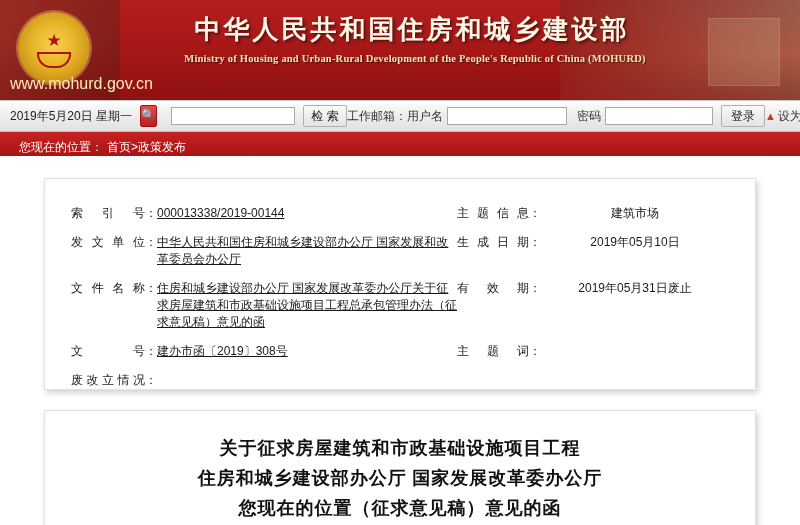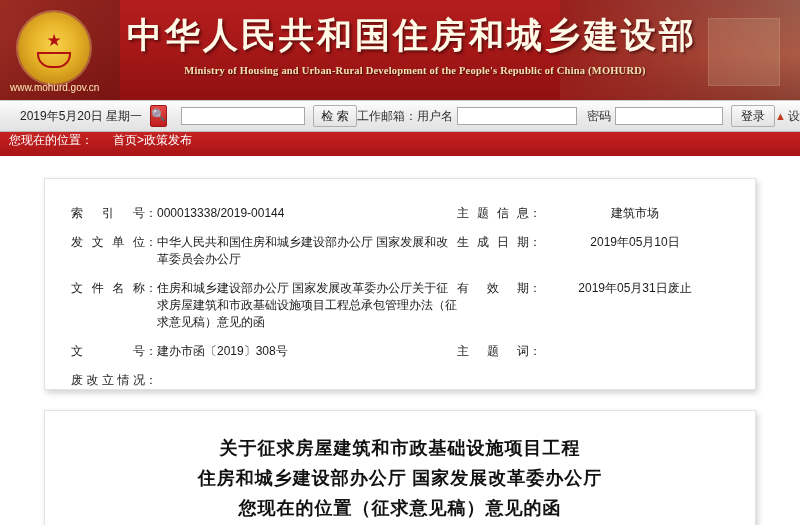--- a/index.html
+++ b/index.html
@@ -76,55 +76,55 @@
     border: 2px solid #b01212;
     border-radius: 0 0 14px 14px;
   }
   .banner-titles {
     position: absolute;
     left: 0; right: 0; top: 12px;
     text-align: center;
   }
   .banner-title-cn {
     font-family: "Liberation Serif", serif;
-    font-size: 35px;
+    font-size: 26px;
     font-weight: bold;
     letter-spacing: 3px;
     color: #fff9e8;
     text-shadow: 1px 1px 0 #6d0d0d, 2px 2px 3px rgba(0,0,0,0.45);
     margin: 0;
     padding-left: 24px;
   }
   .banner-title-en {
     margin-top: 6px;
     font-family: "Liberation Serif", serif;
     font-size: 10.5px;
     font-weight: bold;
     letter-spacing: 0.2px;
     color: #f7e3b2;
     text-shadow: 1px 1px 1px rgba(0,0,0,0.5);
     padding-left: 30px;
   }
   .banner-url {
     position: absolute;
     left: 10px; bottom: 7px;
-    font-size: 10px;
+    font-size: 16px;
     color: #ffe9b8;
     font-family: "Liberation Sans", sans-serif;
   }
 
   
   .toolbar {
     height: 32px;
     background: linear-gradient(to bottom, #fdfdfd 0%, #ededed 50%, #e2e2e2 100%);
     border-top: 1px solid #c9c9c9;
     border-bottom: 1px solid #bdbdbd;
     display: flex;
     align-items: center;
-    padding: 0 20px;
+    padding: 0 10px;
     font-size: 12px;
     color: #333;
     box-sizing: border-box;
   }
   .tb-date {
     color: #222;
     font-size: 12px;
     white-space: nowrap;
   }
   .search-btn-icon {
@@ -182,24 +182,23 @@
     text-decoration: none;
     white-space: nowrap;
   }
   .home-icon { color: #c23b22; font-size: 11px; margin-right: 2px; }
 
   
   .locbar {
     height: 24px;
     background: linear-gradient(to bottom, #c62222 0%, #a81414 100%);
     display: flex;
-    align-items: flex-start;
-    padding-left: 7px;
+    align-items: flex-end;
+    padding-left: 17px;
     box-sizing: border-box;
-    gap: 16px;
   }
   .loc-label {
     color: #ffffff;
     font-size: 12px;
     padding: 0 4px 0 2px;
     font-weight: normal;
   }
   .loc-path {
     color: #ffffff;
     font-size: 12px;
@@ -229,21 +228,21 @@
   .meta-table td { vertical-align: top; padding: 4px 0 8px 0; line-height: 17px; }
   .lab {
     width: 74px;
     text-align: justify;
     text-align-last: justify;
     color: #1a1a1a;
     white-space: nowrap;
     padding-right: 4px;
   }
   .colon { width: 8px; }
-  .val-left { width: 300px; padding-right: 16px; }
+  .val-left { width: 300px; padding-right: 16px; text-decoration: underline; }
   .lab2 { width: 72px; text-align: justify; text-align-last: justify; white-space: nowrap; }
   .val-right { width: auto; text-align: center; }
 
   .title-card {
     height: 124px;
     margin-top: 20px;
     padding-top: 22px;
     text-align: center;
     overflow: hidden;
   }

